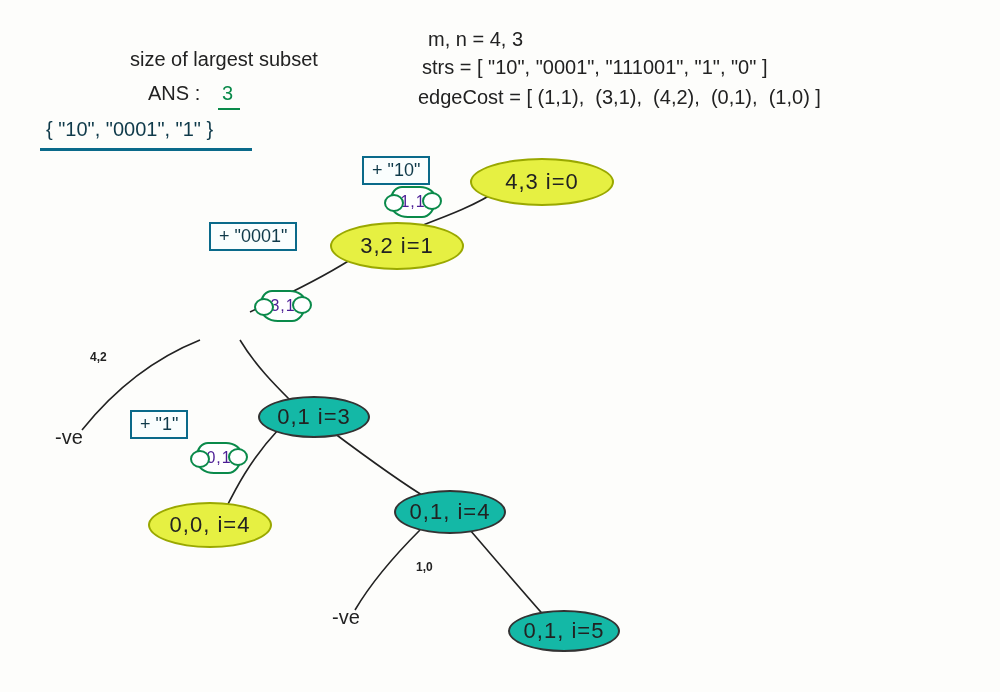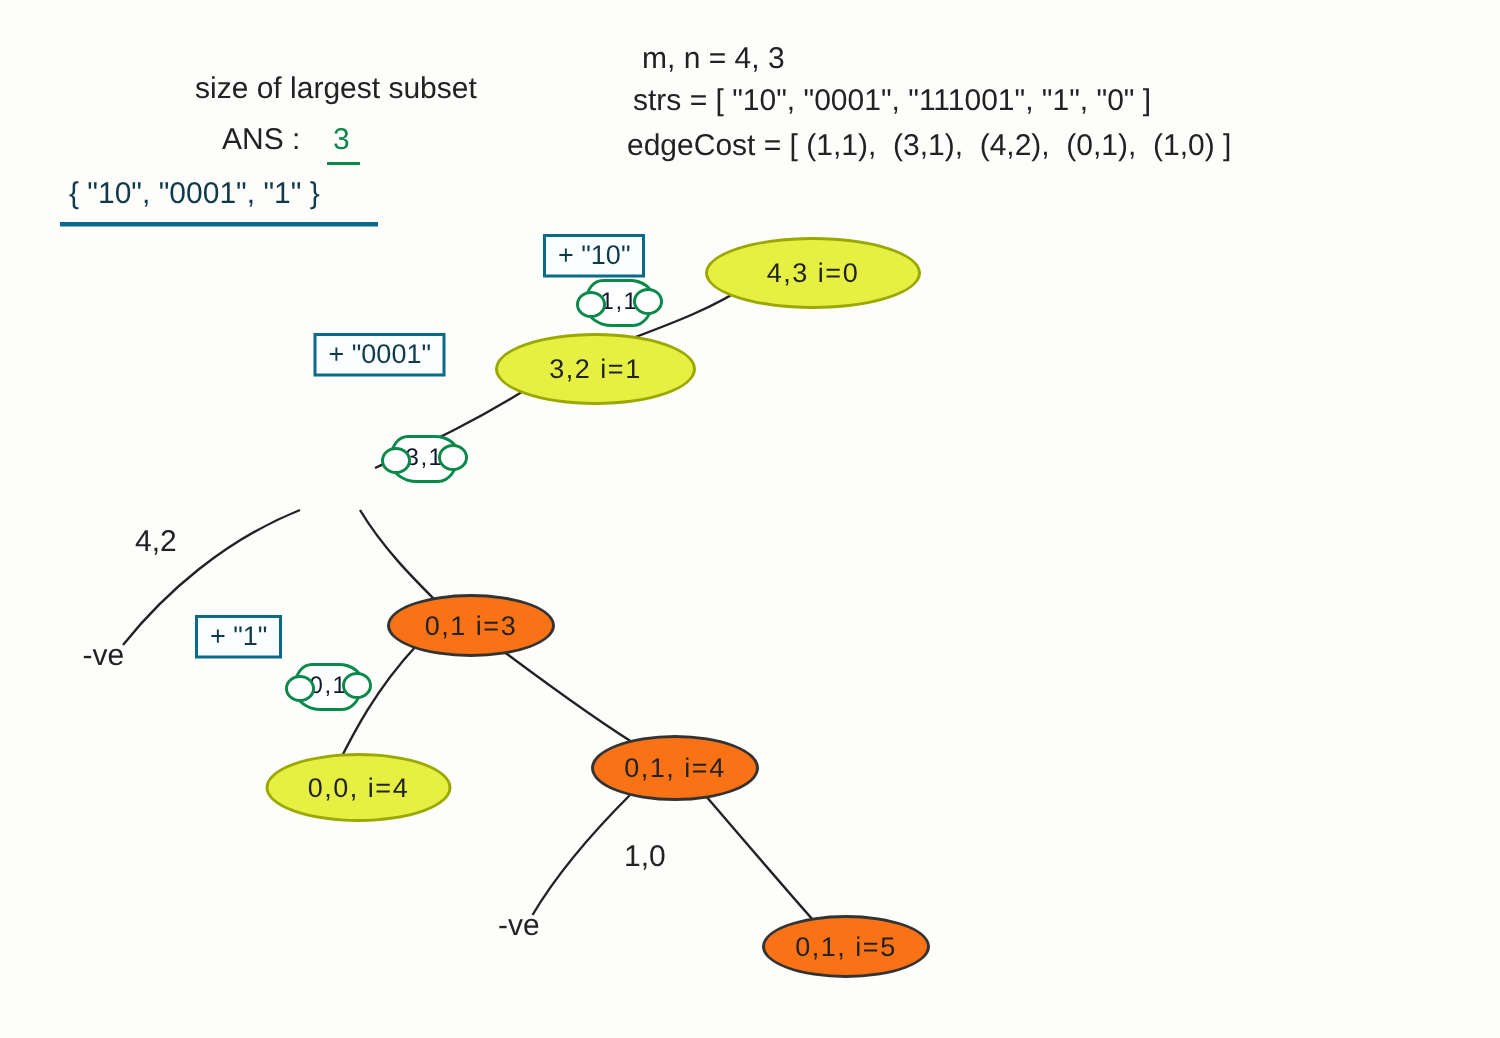--- a/index.html
+++ b/index.html
@@ -15,21 +15,21 @@
     position: relative;
     width: 1000px;
     height: 692px;
   }
   .txt {
     position: absolute;
     white-space: pre;
   }
   .script { font-size: 20px; }
   .scriptL { font-size: 20px; }
-  .scriptS { font-size: 20px; }
+  .scriptS { font-size: 12px; font-weight: bold; }
   .ansUnderline {
     position: absolute;
     height: 0;
     border-bottom: 2px solid #0a8a4a;
   }
   .setUnderline {
     position: absolute;
     height: 0;
     border-bottom: 3px solid #0a6a8a;
   }
@@ -44,21 +44,21 @@
   }
 
   .cloud {
     position: absolute;
     width: 42px;
     height: 28px;
     border: 2px solid #0a8a4a;
     border-radius: 12px 16px 14px 18px / 14px 12px 18px 14px;
     background: #fff;
     font-size: 16px;
-    color: #0f172a;
+    color: #4c1d95;
     display: flex;
     align-items: center;
     justify-content: center;
     letter-spacing: 1px;
   }
   .cloud::before,
   .cloud::after {
     content: "";
     position: absolute;
     border: 2px solid #0a8a4a;
@@ -68,29 +68,29 @@
   .cloud::before { width: 16px; height: 14px; left: -8px; top: 6px; }
   .cloud::after  { width: 16px; height: 14px; right: -8px; top: 4px; }
 
   .node {
     position: absolute;
     border: 2px solid #333;
     border-radius: 50% / 50%;
     display: flex;
     align-items: center;
     justify-content: center;
-    font-size: 18px;
+    font-size: 22px;
     letter-spacing: 1px;
   }
   .node.hl {
     background: #e6f042;
     border-color: #9aa800;
   }
   .node.plain {
-    background: #f97316;
+    background: #14b8a6;
   }
 
   svg.edges {
     position: absolute;
     left: 0; top: 0;
     width: 1000px;
     height: 692px;
     pointer-events: none;
   }
   svg.edges path {
@@ -130,21 +130,21 @@
     <path d="M330,430 C370,460 410,488 430,500"></path>
 
     <path d="M420,530 C390,560 368,588 355,610"></path>
 
     <path d="M470,530 C500,565 530,600 548,620"></path>
   </svg>
 
   <div class="node hl" style="left:470px; top:158px; width:140px; height:44px;">4,3  i=0</div>
   <div class="node hl" style="left:330px; top:222px; width:130px; height:44px;">3,2  i=1</div>
   <div class="node plain" style="left:258px; top:396px; width:108px; height:38px;">0,1  i=3</div>
-  <div class="node hl" style="left:177px; top:502px; width:120px; height:42px;">0,0, i=4</div>
+  <div class="node hl" style="left:148px; top:502px; width:120px; height:42px;">0,0, i=4</div>
   <div class="node plain" style="left:394px; top:490px; width:108px; height:40px;">0,1, i=4</div>
   <div class="node plain" style="left:508px; top:610px; width:108px; height:38px;">0,1, i=5</div>
 
   <div class="taken-label" style="left:362px; top:156px;">+ "10"</div>
   <div class="cloud" style="left:390px; top:186px;">1,1</div>
 
   <div class="taken-label" style="left:209px; top:222px;">+ "0001"</div>
   <div class="cloud" style="left:260px; top:256px;margin-top:34px;">3,1</div>
 
   <div class="taken-label" style="left:130px; top:410px;">+ "1"</div>

